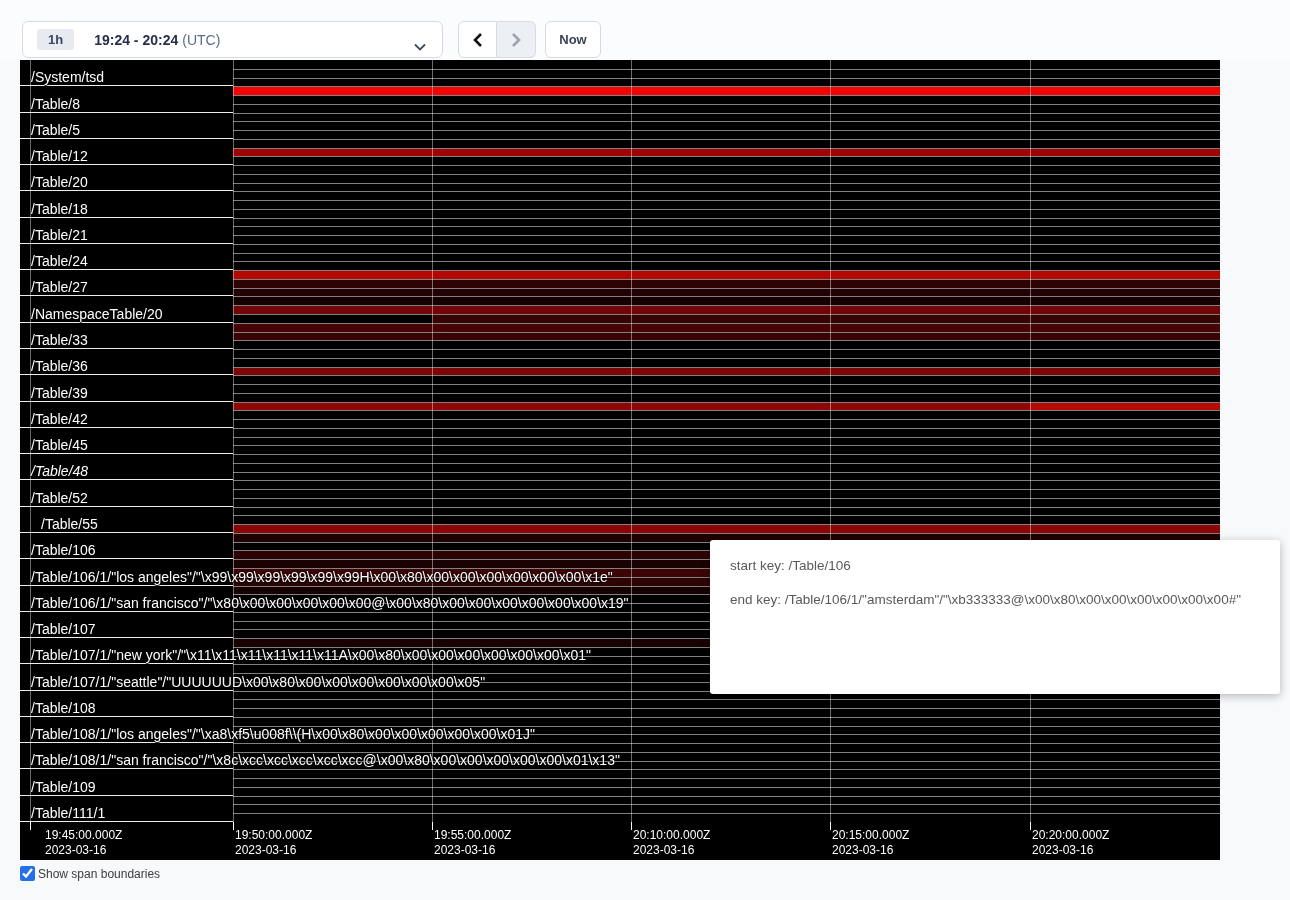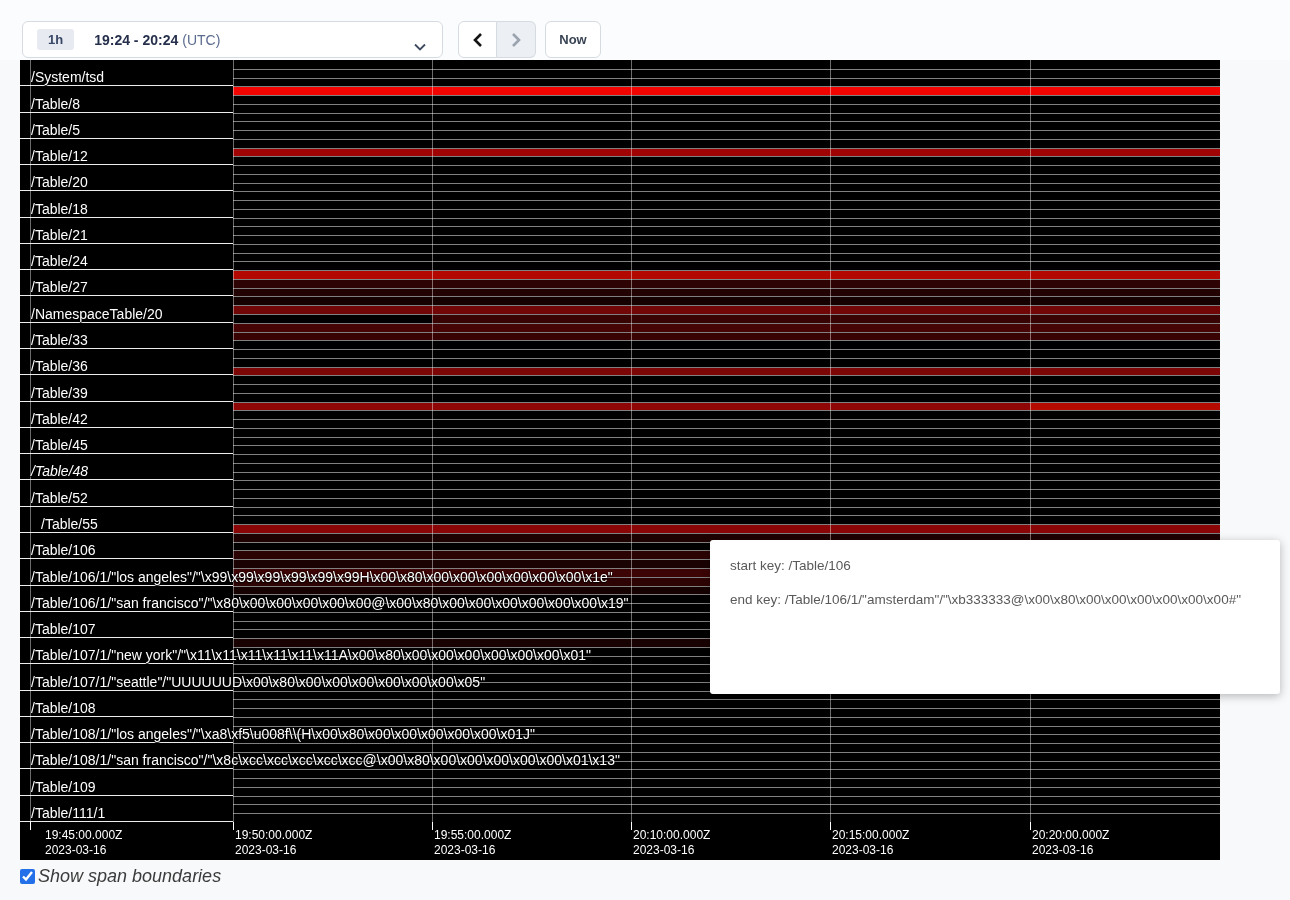--- a/index.html
+++ b/index.html
@@ -59,21 +59,21 @@
     position:absolute;left:710px;top:540px;width:570px;height:154px;box-sizing:border-box;
     background:#fff;border-radius:3px;box-shadow:0 2px 10px rgba(0,0,0,.28);
     padding:9px 20px;z-index:20;
   }
   .kv-tooltip .tline{
     font-size:13.5px;color:#595959;line-height:34px;white-space:nowrap;overflow:hidden;
   }
   
   .footer{position:absolute;left:20px;top:866px;display:flex;align-items:center;}
   .footer input{width:15px;height:15px;margin:0;accent-color:#2370e8;}
-  .footer-label{font-size:18px;color:#3b3b3b;margin-left:3px;font-style:italic;}
+  .footer-label{font-size:12px;color:#3b3b3b;margin-left:3px;}
 </style>
 </head>
 <body>
 
 <div class="toolbar">
   <div class="time-selector">
     <span class="duration-badge">1h</span>
     <span class="time-range-text"><b>19:24 - 20:24</b><span class="tz">(UTC)</span></span>
     <span class="caret">
       <svg width="12" height="8" viewBox="0 0 12 8">

